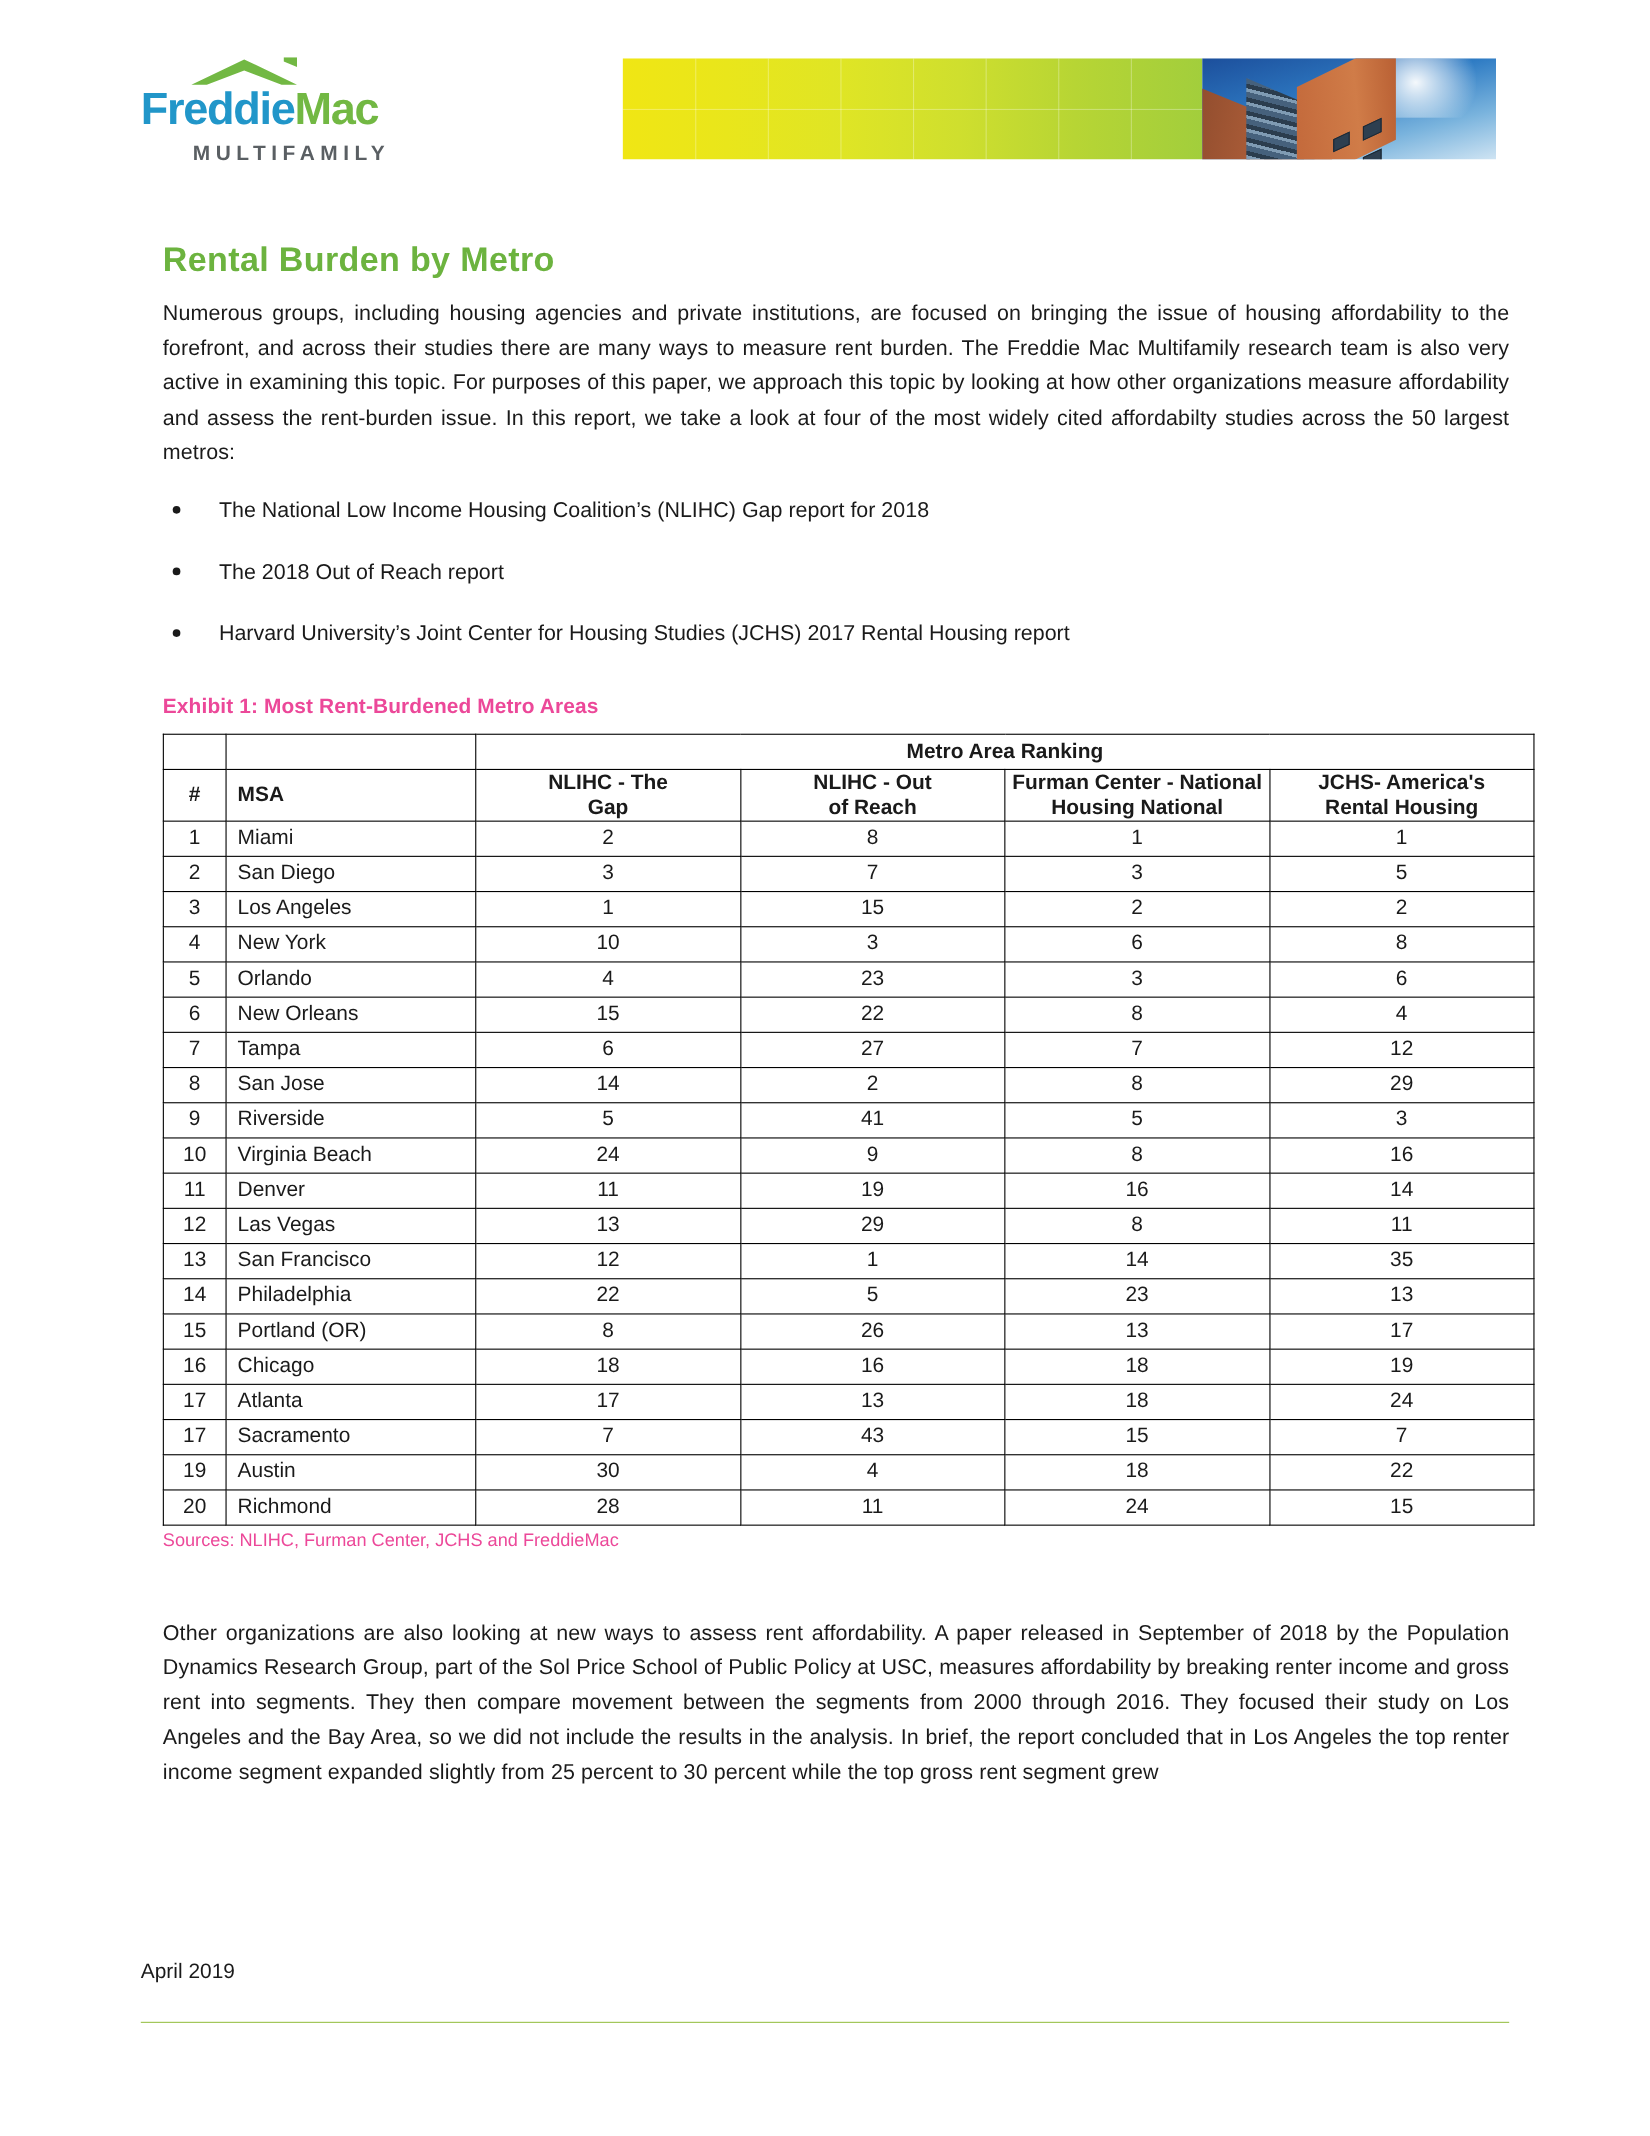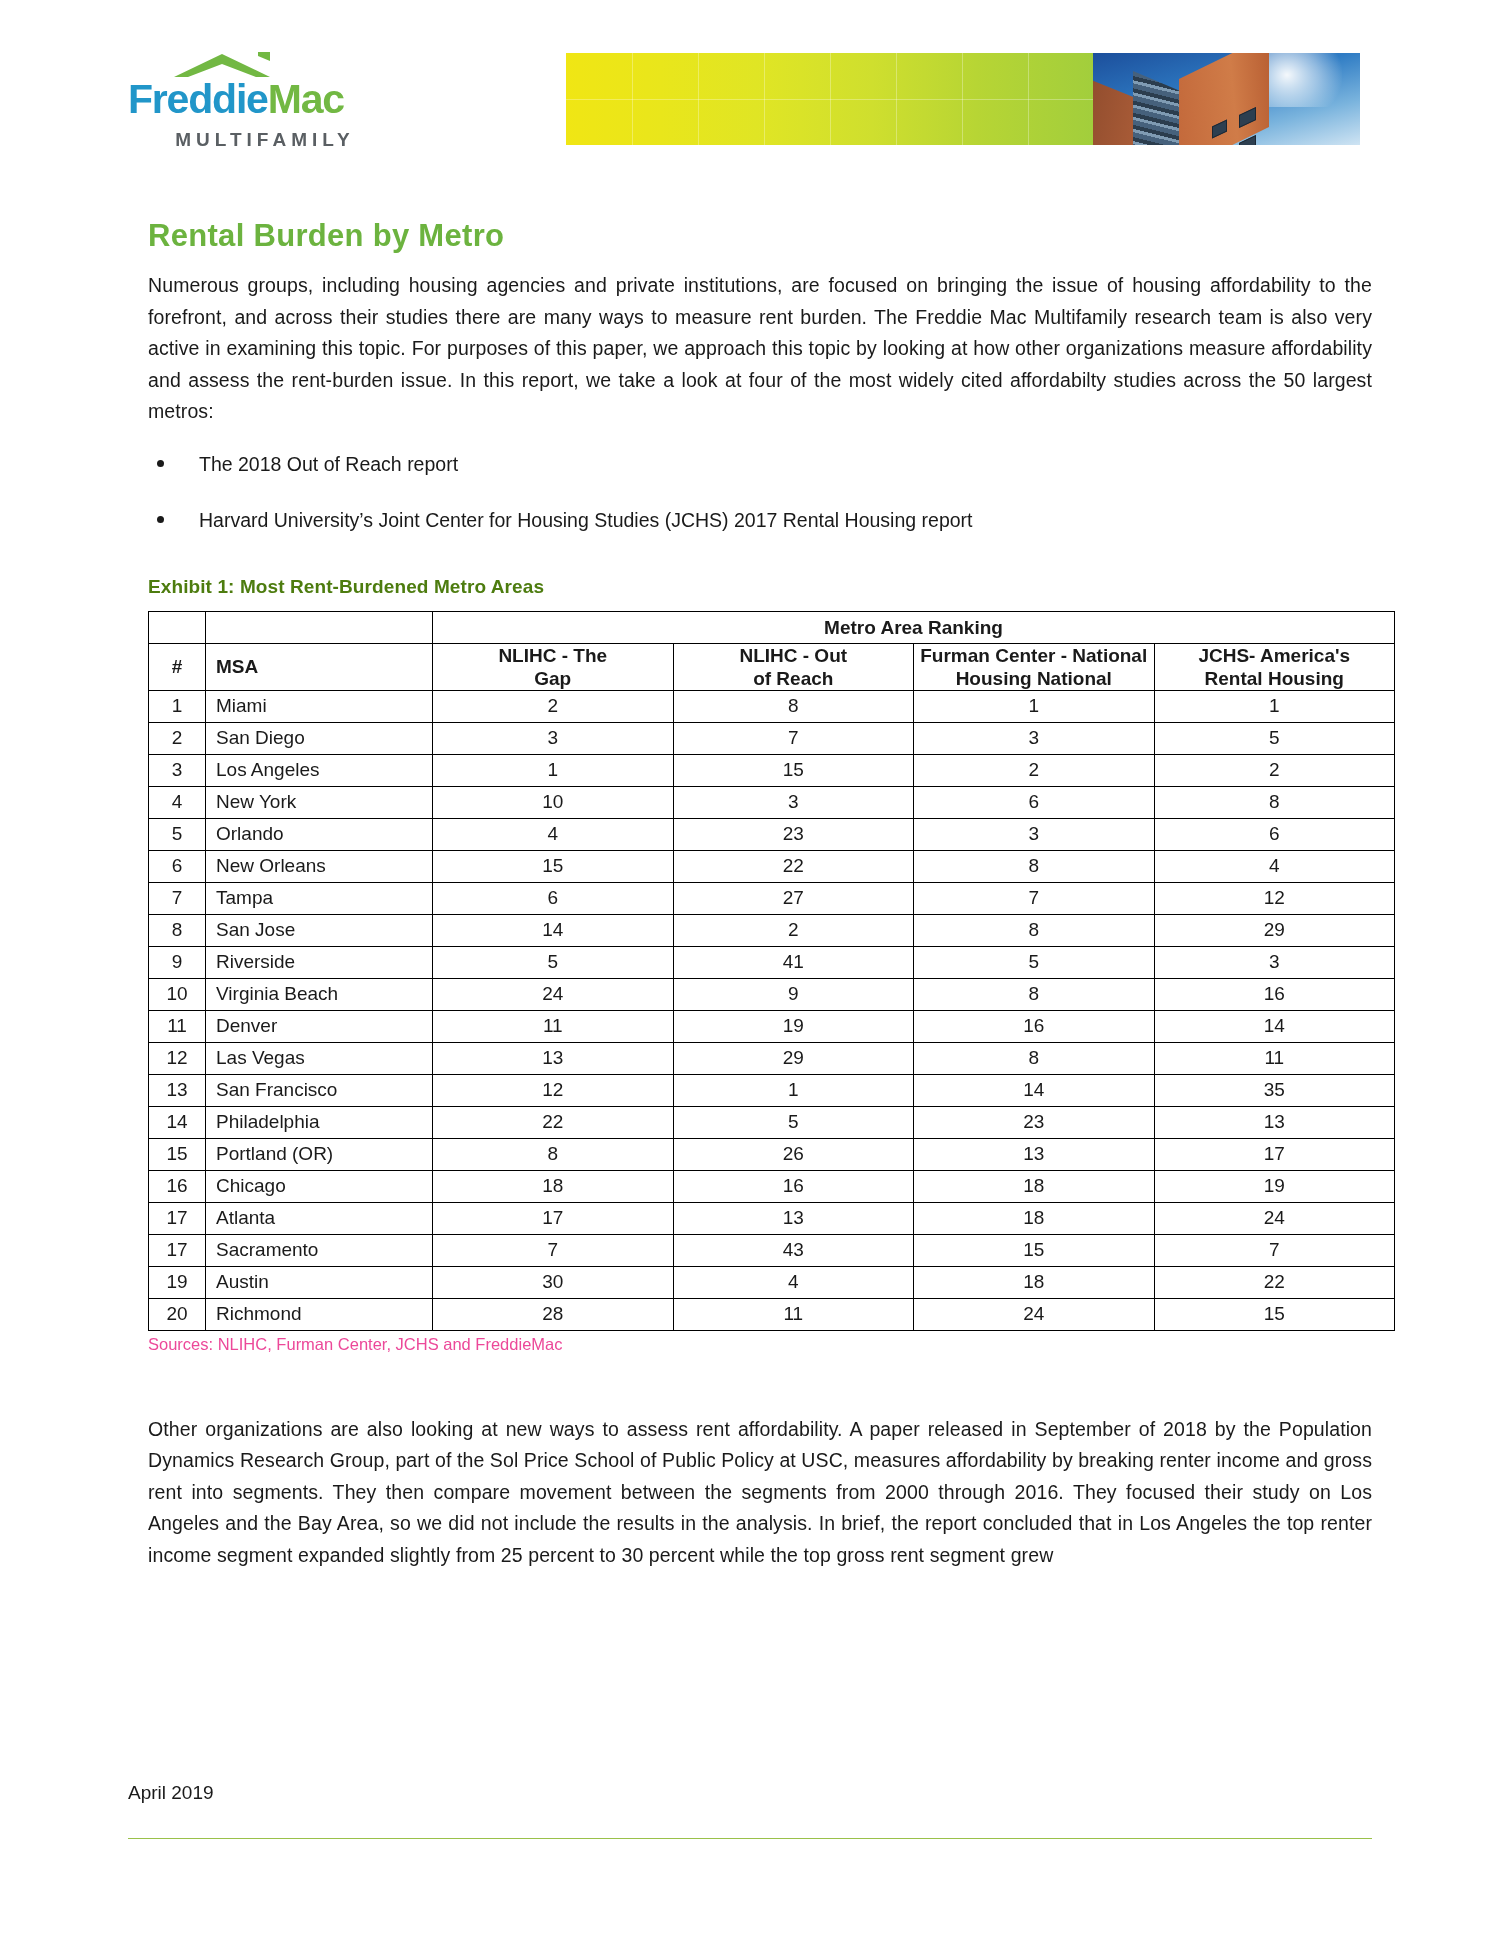--- a/index.html
+++ b/index.html
@@ -161,21 +161,21 @@
     top: 10px;
     width: 7px; height: 7px;
     border-radius: 50%;
     background: #1a1a1a;
   }
 
   h2.exhibit {
     margin: 41px 0 13px 0;
     font-size: 19px;
     font-weight: bold;
-    color: #4d7c0f;
+    color: #ec4899;
     letter-spacing: 0.1px;
   }
 
   table.rank {
     border-collapse: collapse;
     width: 1247px;
     table-layout: fixed;
     font-size: 19px;
   }
   table.rank th, table.rank td {
@@ -267,20 +267,21 @@
   </div>
 </div>
 
 <div class="page">
 
   <h1 class="title">Rental Burden by Metro</h1>
 
   <p class="intro">Numerous groups, including housing agencies and private institutions, are focused on bringing the issue of housing affordability to the forefront, and across their studies there are many ways to measure rent burden. The Freddie Mac Multifamily research team is also very active in examining this topic. For purposes of this paper, we approach this topic by looking at how other organizations measure affordability and assess the rent-burden issue. In this report, we take a look at four of the most widely cited affordabilty studies across the 50 largest metros:</p>
 
   <ul class="bullets">
+    <li><span class="dot"></span><span>The National Low Income Housing Coalition’s (NLIHC) Gap report for 2018</span></li>
     <li><span class="dot"></span><span>The 2018 Out of Reach report</span></li>
     <li><span class="dot"></span><span>Harvard University’s Joint Center for Housing Studies (JCHS) 2017 Rental Housing report</span></li>
   </ul>
 
   <h2 class="exhibit">Exhibit 1: Most Rent-Burdened Metro Areas</h2>
 
   <table class="rank">
     <thead>
       <tr>
         <th class="c-num span-rank"></th>

